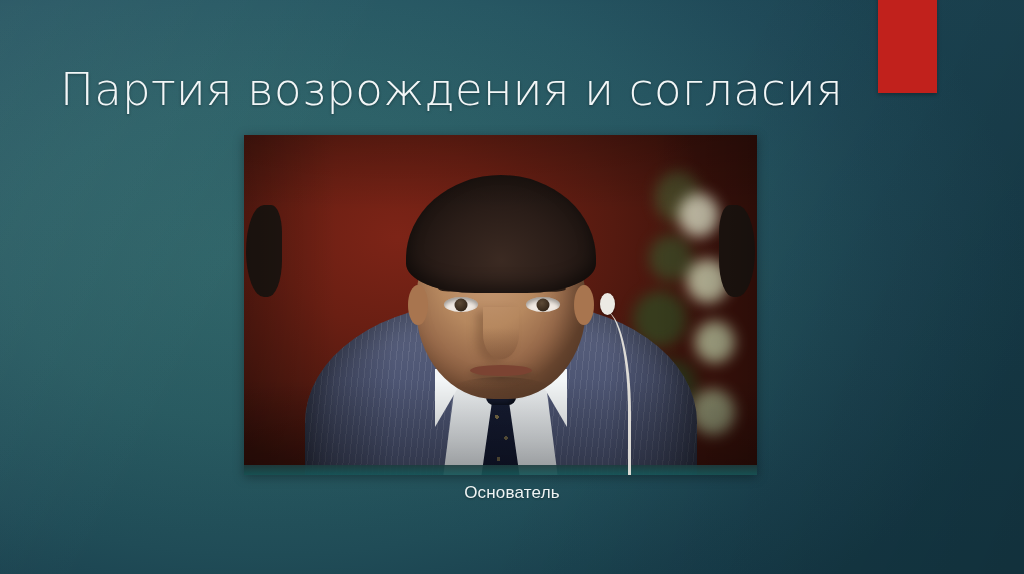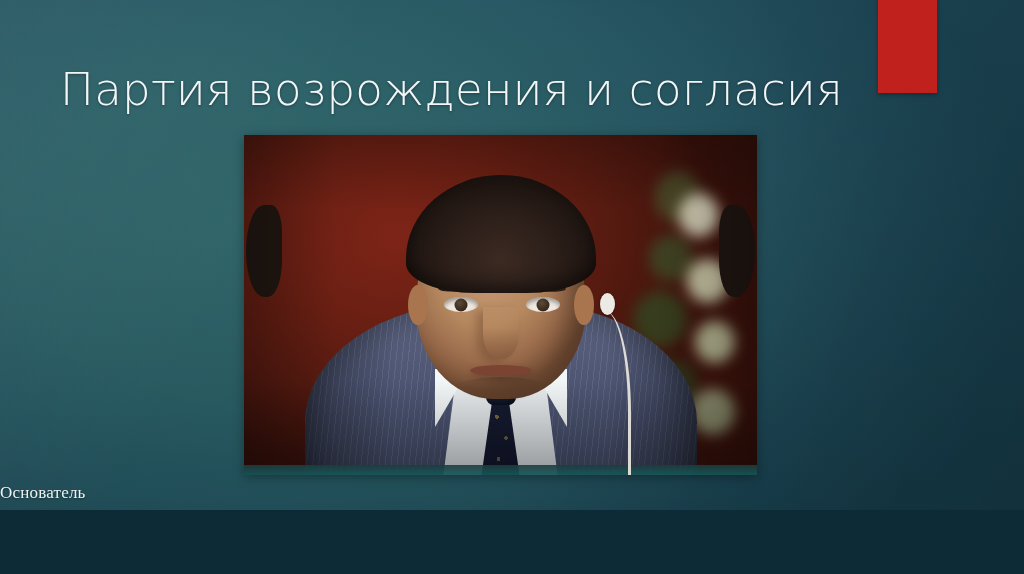--- a/index.html
+++ b/index.html
@@ -8,21 +8,21 @@
     padding: 0;
     background: #0d2b36;
   }
   body {
     font-family: "Liberation Sans", sans-serif;
   }
 
   .slide {
     position: relative;
     width: 1024px;
-    height: 510px;
+    height: 574px;
     overflow: hidden;
     background-color: #1d4f5e;
     background-image:
       radial-gradient(ellipse 760px 470px at 26% 46%, #31696d 0%, #2b6168 34%, #235460 62%, #1c4756 82%, #17404f 100%);
   }
 
   
   .slide::before {
     content: "";
     position: absolute;
@@ -358,22 +358,23 @@
     background: linear-gradient(180deg, #1d3c3e 0%, #16585a 100%);
     opacity: 0.9;
   }
 
   
   .caption {
     position: absolute;
     left: 0;
     right: 0;
     top: 480px;
+    text-align: center;
     color: #eef3f3;
-    font-family: Liberation Serif, serif;
+    font-family: Liberation Sans, sans-serif;
     font-weight: 300;
     font-size: 17px;
     line-height: 1.5;
     letter-spacing: 0.2px;
     text-shadow: 0 1px 2px rgba(0,0,0,0.35);
     z-index: 5;
   }
   .caption-line { display: block; }
 </style>
 </head>

